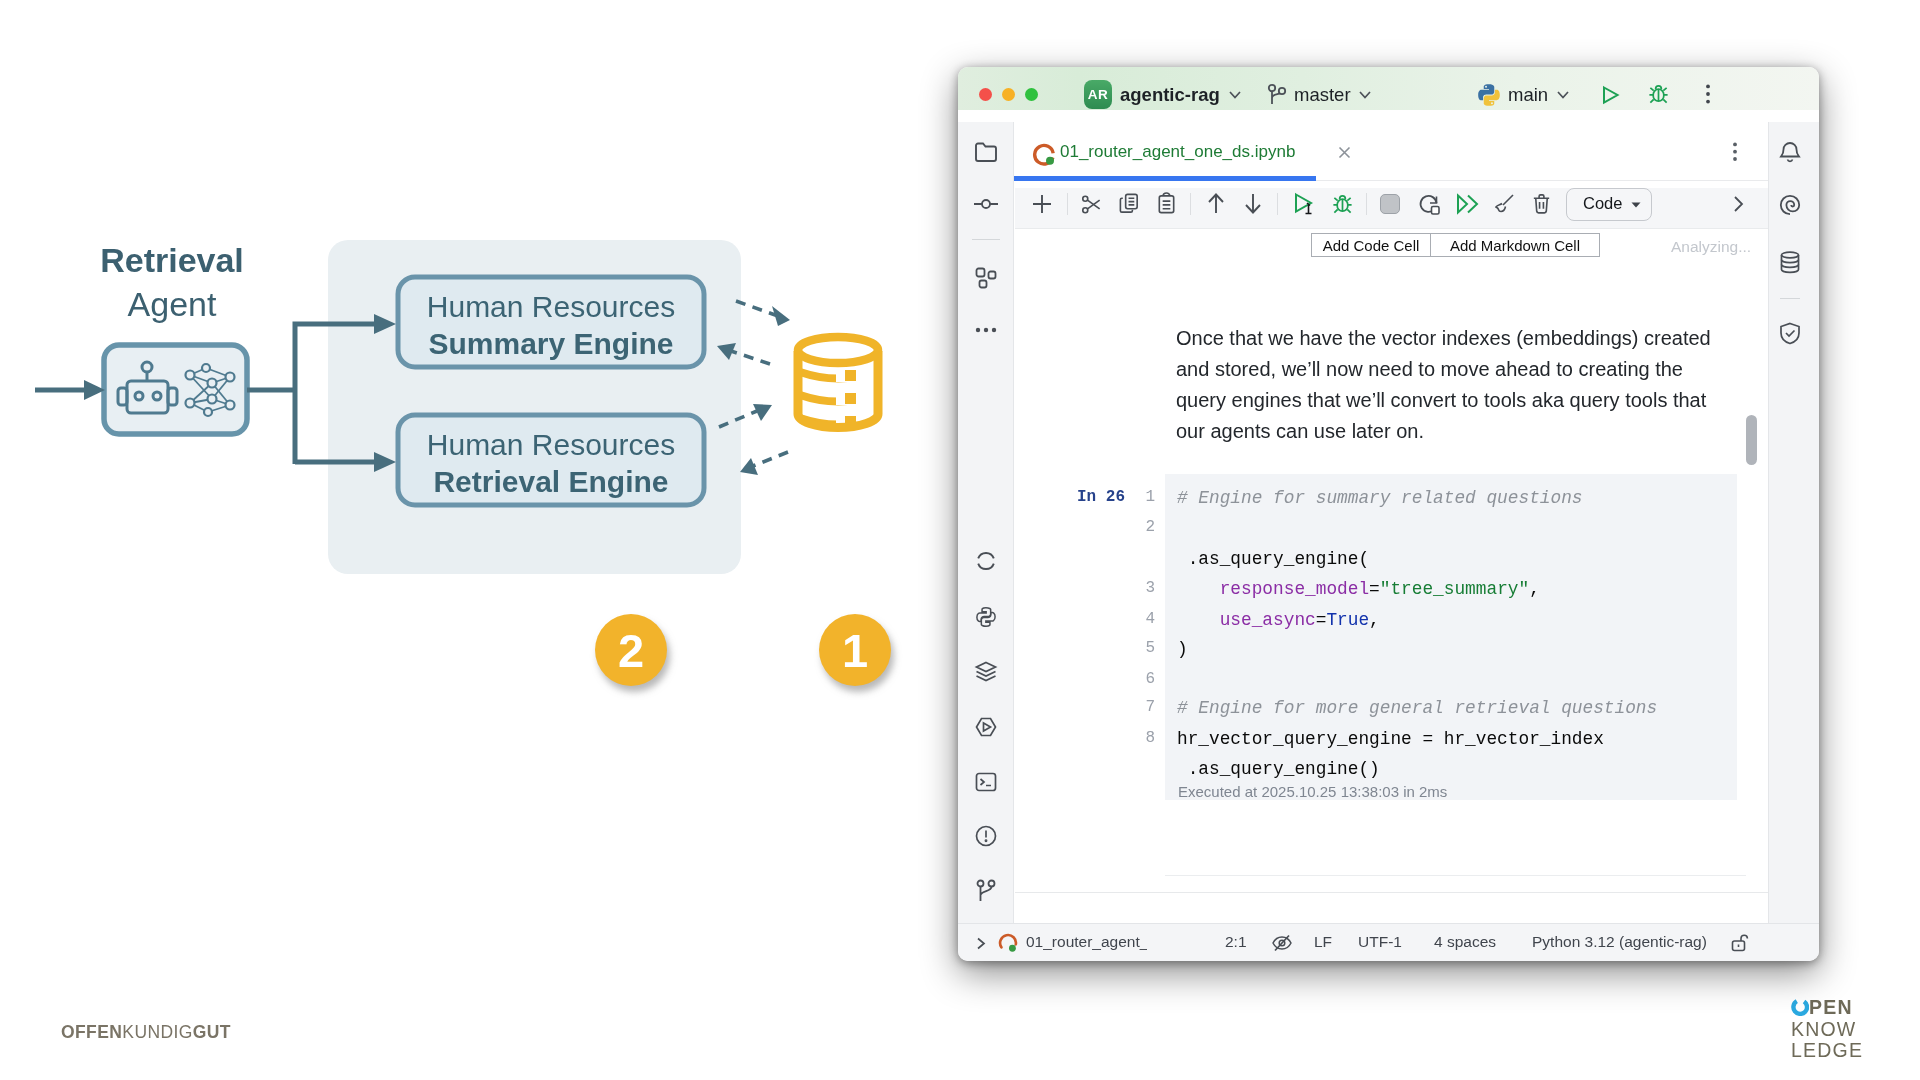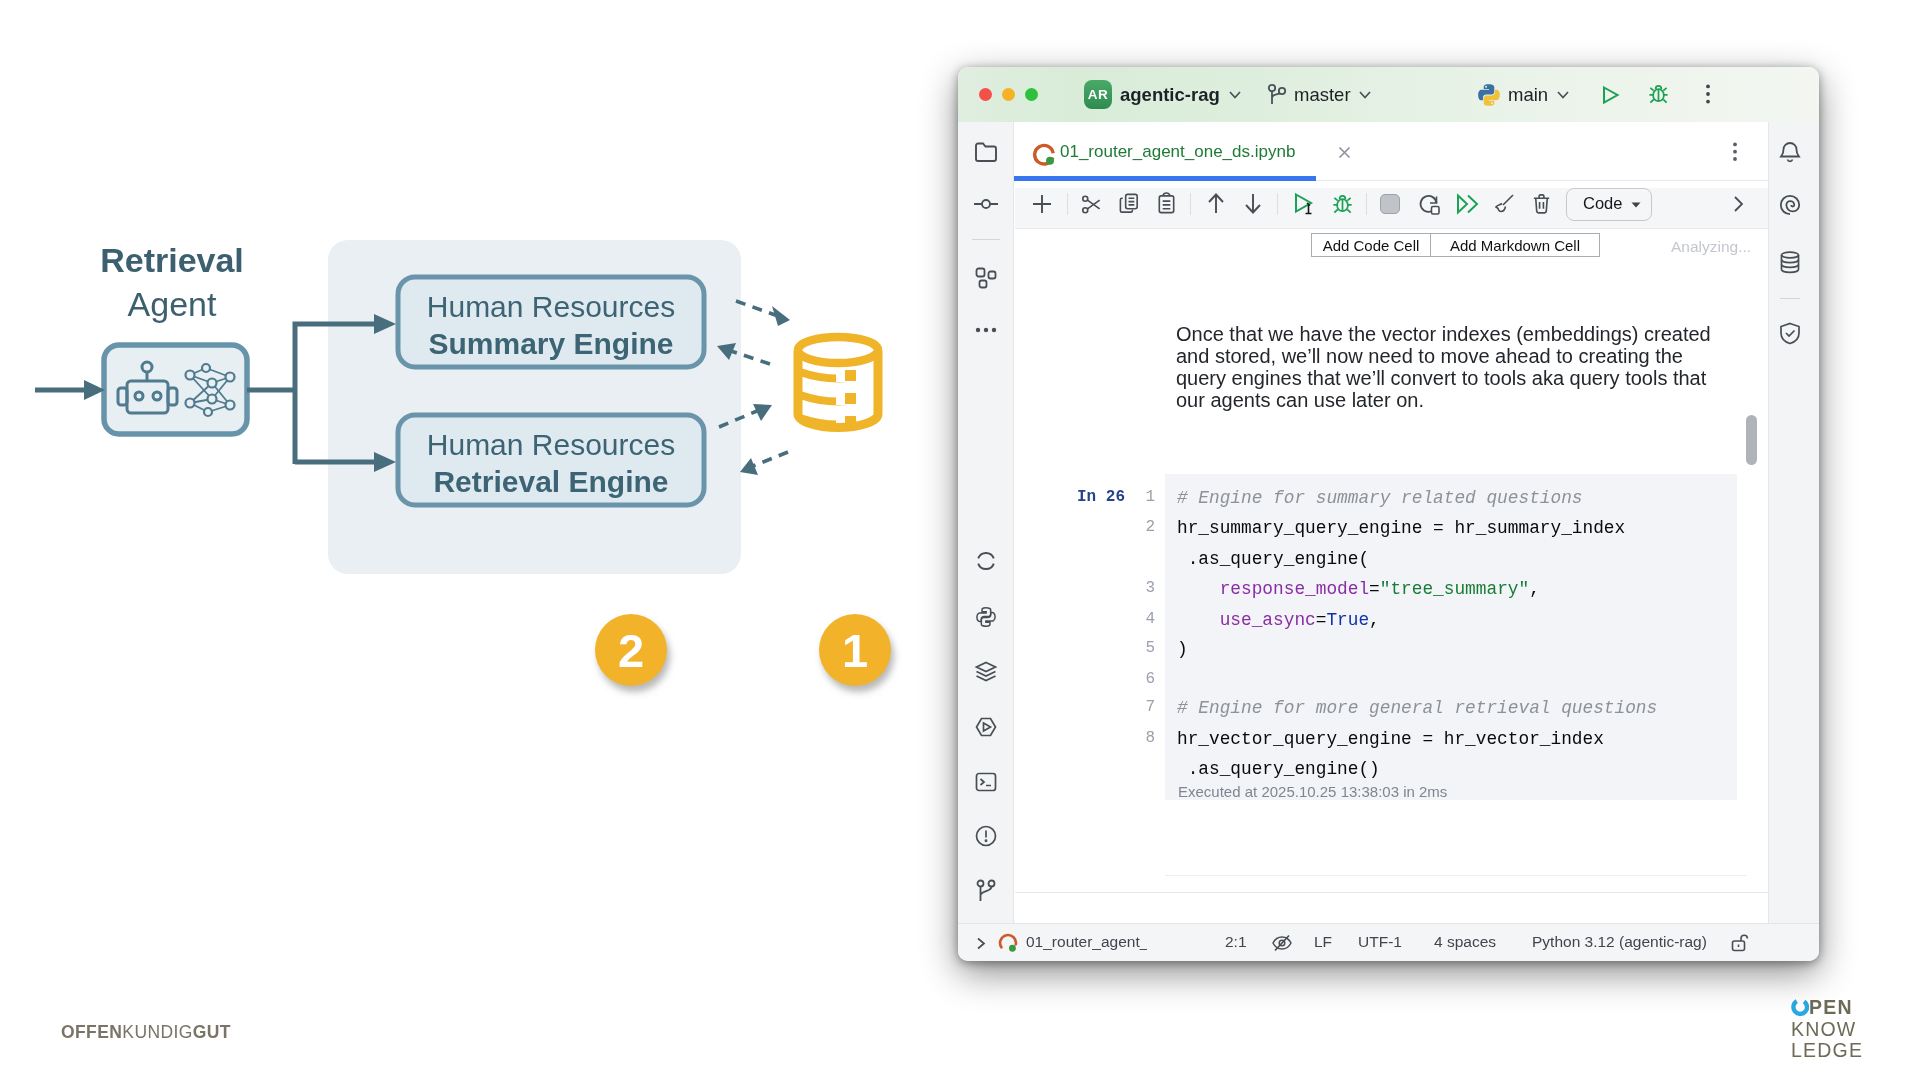--- a/index.html
+++ b/index.html
@@ -6,21 +6,21 @@
   html,body { width:1920px; height:1080px; background:#ffffff; overflow:hidden;
     font-family:"Liberation Sans", sans-serif; }
   .abs { position:absolute; }
   #page { position:relative; width:1920px; height:1080px; background:#fff; }
 
   
   #win { position:absolute; left:958px; top:67px; width:861px; height:894px;
     background:#fff; border-radius:10px;
     box-shadow:0 12px 36px rgba(0,0,0,.45), 0 2px 10px rgba(0,0,0,.38);
   }
-  #titlebar { position:absolute; left:0; top:0; width:861px; height:55px;
+  #titlebar { position:absolute; left:0; top:0; width:861px; height:43px;
     border-radius:10px 10px 0 0;
     background:linear-gradient(90deg,#e0eedf 0%,#d8ecd8 14%,#e0efe0 40%,#eaf3e9 65%,#f3f6f1 100%);
   }
   .tl { position:absolute; width:13px; height:13px; border-radius:50%; top:21px; }
   #sidebarL { position:absolute; left:0; top:55px; width:56px; height:801px;
     background:#f3f4f6; border-right:1px solid #e4e6e9; border-radius:0; }
   #sidebarR { position:absolute; right:0; top:55px; width:51px; height:801px;
     background:#f3f4f6; border-left:1px solid #e4e6e9; }
   #statusbar { position:absolute; left:0; bottom:0; width:861px; height:38px;
     background:#f4f5f7; border-top:1px solid #e3e5e8; border-radius:0 0 10px 10px;
@@ -399,34 +399,33 @@
           <path d="M2.5,3.5 L7,8.5 L11.5,3.5 Z" fill="#3e434a"></path>
         </svg>
       <svg class="abs" style="left:716px;top:13px" width="14" height="20" viewBox="0 0 14 20">
           <path d="M4,3 L11,10 L4,17" fill="none" stroke="#494e55" stroke-width="1.8"></path>
         </svg>
     </div>
     <div id="content">
       <div class="addbtn" style="left:296px;width:120px;">Add Code Cell</div>
       <div class="addbtn" style="left:415px;width:170px;">Add Markdown Cell</div>
       <div class="abs" style="left:656px;top:8px;font-size:15.5px;color:#c3c7cd;">Analyzing...</div>
-      <div class="abs" style="left:161px;top:93px;font-size:20px;line-height:22px;color:#23272c;white-space:nowrap;">Once that we have the vector indexes (embeddings) created<br>and stored, we’ll now need to move ahead to creating the<br>query engines that we’ll convert to tools aka query tools that<br>our agents can use later on.</div>
+      <div class="abs" style="left:161px;top:93px;font-size:20px;line-height:31px;color:#23272c;white-space:nowrap;">Once that we have the vector indexes (embeddings) created<br>and stored, we’ll now need to move ahead to creating the<br>query engines that we’ll convert to tools aka query tools that<br>our agents can use later on.</div>
 
       <div id="cell"></div>
       <div class="abs mono" style="left:62px;top:258px;font-size:16px;font-weight:bold;color:#26428b;">In 26</div>
       <div class="lnum" style="left:100px;top:258px;">1</div>
       <div class="lnum" style="left:100px;top:288px;">2</div>
       <div class="lnum" style="left:100px;top:349px;">3</div>
       <div class="lnum" style="left:100px;top:380px;">4</div>
       <div class="lnum" style="left:100px;top:409px;">5</div>
       <div class="lnum" style="left:100px;top:440px;">6</div>
       <div class="lnum" style="left:100px;top:468px;">7</div>
       <div class="lnum" style="left:100px;top:499px;">8</div>
       <div class="cl" style="left:162px;top:258px;color:#8d9299;font-style:italic;"># Engine for summary related questions</div>
-      <div class="cl" style="left:162px;top:288px;">hr_summary_query_engine = hr_summary_index</div>
       <div class="cl" style="left:162px;top:319px;"> .as_query_engine(</div>
       <div class="cl" style="left:162px;top:349px;">    <span style="color:#8b2da5">response_model</span>=<span style="color:#177d35">"tree_summary"</span>,</div>
       <div class="cl" style="left:162px;top:380px;">    <span style="color:#8b2da5">use_async</span>=<span style="color:#1232ac">True</span>,</div>
       <div class="cl" style="left:162px;top:409px;">)</div>
       <div class="cl" style="left:162px;top:468px;color:#8d9299;font-style:italic;"># Engine for more general retrieval questions</div>
       <div class="cl" style="left:162px;top:499px;">hr_vector_query_engine = hr_vector_index</div>
       <div class="cl" style="left:162px;top:529px;"> .as_query_engine()</div>
       <div class="abs" style="left:163px;top:553px;font-size:15px;color:#7f8691;">Executed at 2025.10.25 13:38:03 in 2ms</div>
 
       <div class="abs" style="left:150px;top:645px;width:581px;height:1px;background:#ebedef;"></div>

